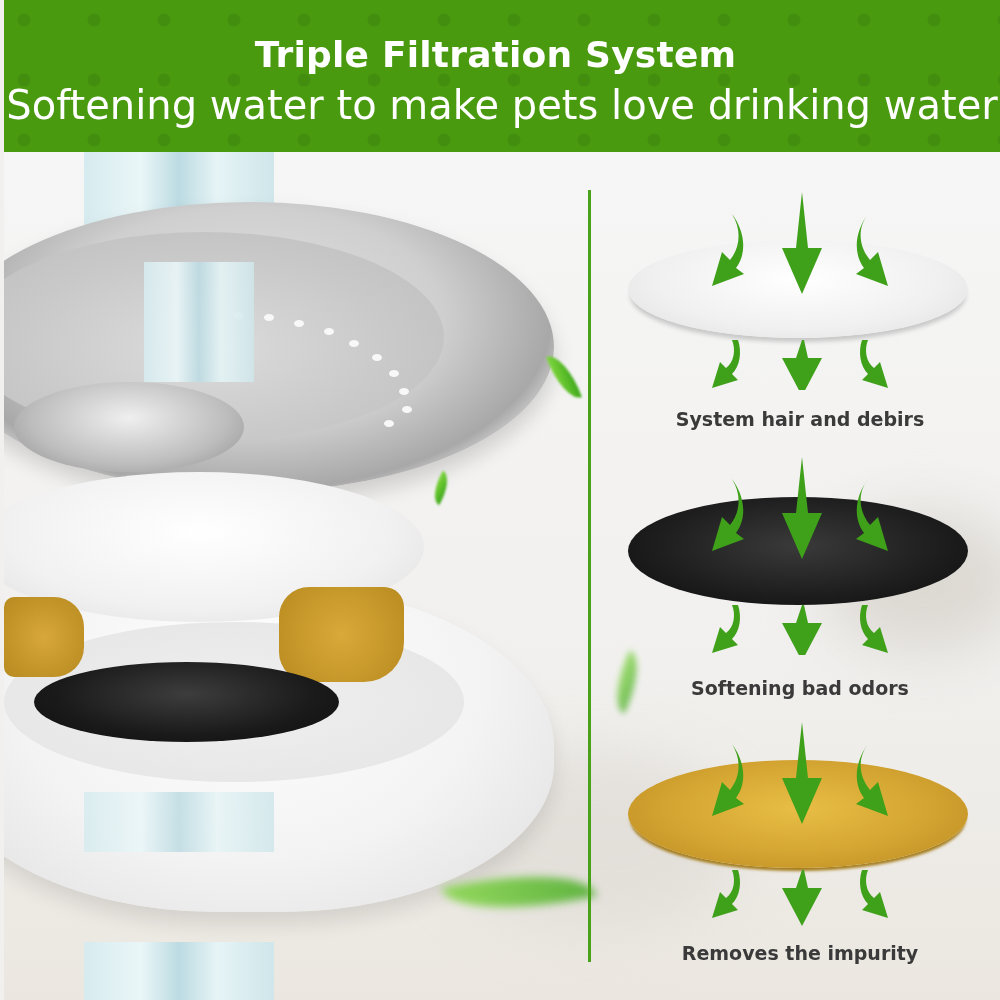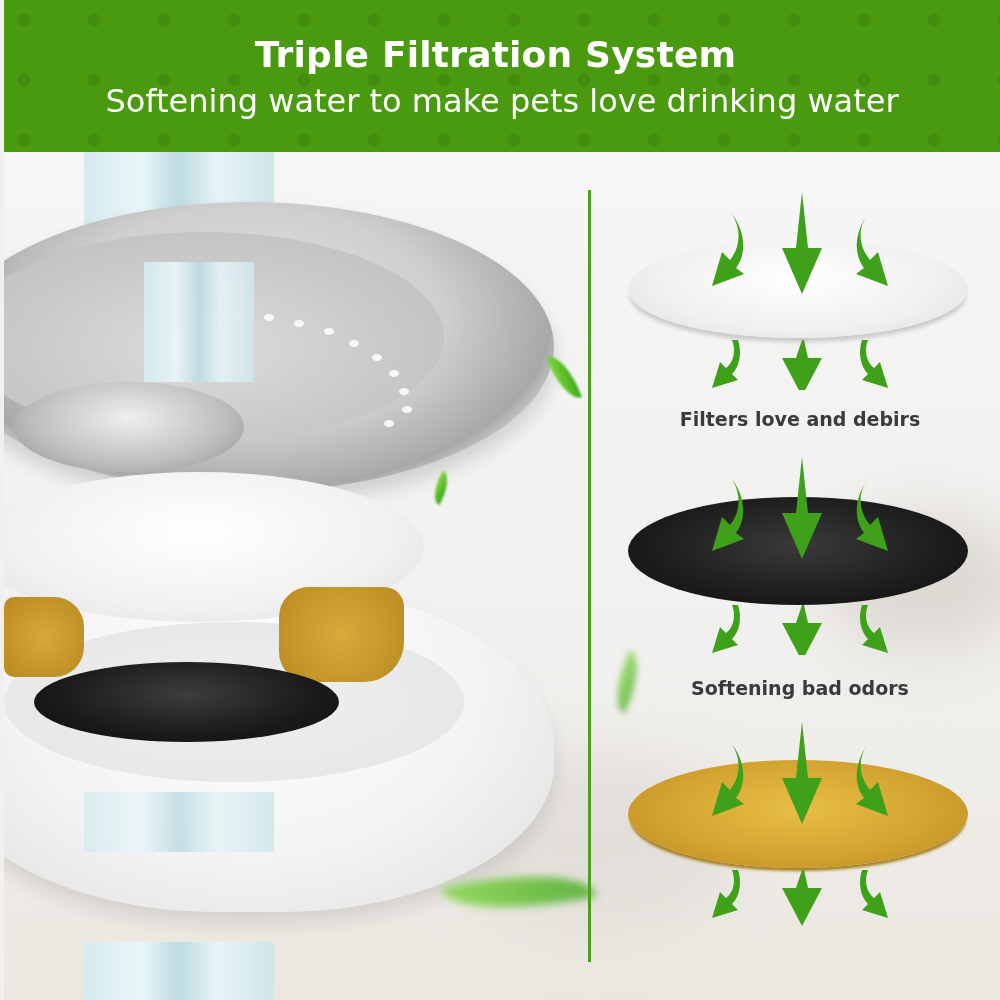--- a/index.html
+++ b/index.html
@@ -1,20 +1,20 @@
 <!DOCTYPE html>
 <html><head>
 <meta charset="utf-8">
 <style>
   html, body { margin:0; padding:0; }
   body { width:1000px; height:1000px; overflow:hidden; position:relative; background:#f2f0ee; font-family:"DejaVu Sans", sans-serif; }
   .header { position:absolute; left:4px; top:0; width:996px; height:152px; background:#4a9a10; text-align:center; color:#fff; }
   .header .paws { position:absolute; inset:0; opacity:0.08; background-image:radial-gradient(circle at 20px 20px, #000 6px, transparent 7px); background-size:70px 60px; }
   .title { position:absolute; left:0; right:13px; top:34px; font-size:36px; font-weight:bold; letter-spacing:0.2px; }
-  .subtitle { position:absolute; left:0; right:0; top:82px; font-size:32px; font-weight:normal; }
+  .subtitle { position:absolute; left:0; right:0; top:82px; font-size:40px; font-weight:normal; }
   .main { position:absolute; left:4px; top:152px; width:996px; height:848px; background:linear-gradient(180deg,#f6f6f6 0%,#f1f0ee 60%,#ebe7e0 100%); overflow:hidden; }
   .blur { position:absolute; border-radius:50%; filter:blur(30px); background:#dcd8d2; }
   
   .water { position:absolute; left:80px; width:190px; background:linear-gradient(90deg,#d6ebef 0%,#eaf6f8 30%,#bcdbe2 50%,#e6f4f6 70%,#cfe6ea 100%); }
   .steel-bowl { position:absolute; left:-60px; top:50px; width:610px; height:290px; border-radius:50%; background:radial-gradient(ellipse at 50% 40%, #e2e2e2 0%, #cfcfcf 45%, #a8a8a8 70%, #e8e8e8 80%, #9a9a9a 100%); box-shadow:0 12px 20px rgba(0,0,0,0.15); }
   .steel-inner { position:absolute; left:20px; top:30px; width:480px; height:210px; border-radius:50%; background:radial-gradient(ellipse at 50% 55%, #dcdcdc 0%, #c9c9c9 55%, #bcbcbc 100%); }
   .holes { position:absolute; left:290px; top:110px; width:220px; height:120px; }
   .hole { position:absolute; width:10px; height:7px; background:#f8f8f8; border-radius:50%; }
   .collar { position:absolute; left:70px; top:180px; width:230px; height:90px; border-radius:50%; background:radial-gradient(ellipse at 50% 40%, #efefef 0%, #bdbdbd 60%, #8d8d8d 100%); }
   .white-plate { position:absolute; left:-30px; top:320px; width:450px; height:150px; border-radius:50%; background:radial-gradient(ellipse at 50% 40%, #ffffff 0%, #f1f1f1 60%, #dcdcdc 100%); }
@@ -91,21 +91,21 @@
   <svg class="arrow" style="left:0;top:0" width="360" height="200">
     <g fill="#3fa01a">
       <path d="M182 2 L176 58 L162 58 L182 104 L202 58 L188 58 Z"></path>
       <path d="M112 24 C122 40 120 58 110 70 L102 62 L92 96 L124 84 L116 78 C128 62 124 40 112 24 Z"></path>
       <path d="M248 24 C236 40 240 58 250 70 L258 62 L268 96 L236 84 L244 78 C232 62 236 40 248 24 Z"></path>
       <path d="M182 150 L176 168 L162 168 L182 206 L202 168 L188 168 L184 150 Z"></path>
       <path d="M112 150 C116 160 114 172 106 178 L100 172 L92 198 L118 190 L112 184 C120 176 122 162 118 150 Z"></path>
       <path d="M248 150 C244 160 246 172 254 178 L260 172 L268 198 L242 190 L248 184 C240 176 238 162 242 150 Z"></path>
     </g>
   </svg>
-  <div class="caption" style="top:218px;">Filters love and debirs</div>
+  <div class="caption" style="top:218px;">System hair and debirs</div>
 </div>
 
 <div class="filter" style="top:455px;height:250px;">
   <div class="disc disc-black" style="top:42px;height:108px;"></div>
   <svg class="arrow" style="left:0;top:0" width="360" height="200">
     <g fill="#3fa01a">
       <path d="M182 2 L176 58 L162 58 L182 104 L202 58 L188 58 Z"></path>
       <path d="M112 24 C122 40 120 58 110 70 L102 62 L92 96 L124 84 L116 78 C128 62 124 40 112 24 Z"></path>
       <path d="M248 24 C236 40 240 58 250 70 L258 62 L268 96 L236 84 L244 78 C232 62 236 40 248 24 Z"></path>
       <path d="M182 150 L176 168 L162 168 L182 206 L202 168 L188 168 L184 150 Z"></path>
@@ -121,13 +121,14 @@
   <svg class="arrow" style="left:0;top:0" width="360" height="210">
     <g fill="#3fa01a">
       <path d="M182 2 L176 58 L162 58 L182 104 L202 58 L188 58 Z"></path>
       <path d="M112 24 C122 40 120 58 110 70 L102 62 L92 96 L124 84 L116 78 C128 62 124 40 112 24 Z"></path>
       <path d="M248 24 C236 40 240 58 250 70 L258 62 L268 96 L236 84 L244 78 C232 62 236 40 248 24 Z"></path>
       <path d="M182 150 L176 168 L162 168 L182 206 L202 168 L188 168 L184 150 Z"></path>
       <path d="M112 150 C116 160 114 172 106 178 L100 172 L92 198 L118 190 L112 184 C120 176 122 162 118 150 Z"></path>
       <path d="M248 150 C244 160 246 172 254 178 L260 172 L268 198 L242 190 L248 184 C240 176 238 162 242 150 Z"></path>
     </g>
   </svg>
+  <div class="caption" style="top:222px;">Removes the impurity</div>
 </div>
 
 </body></html>

